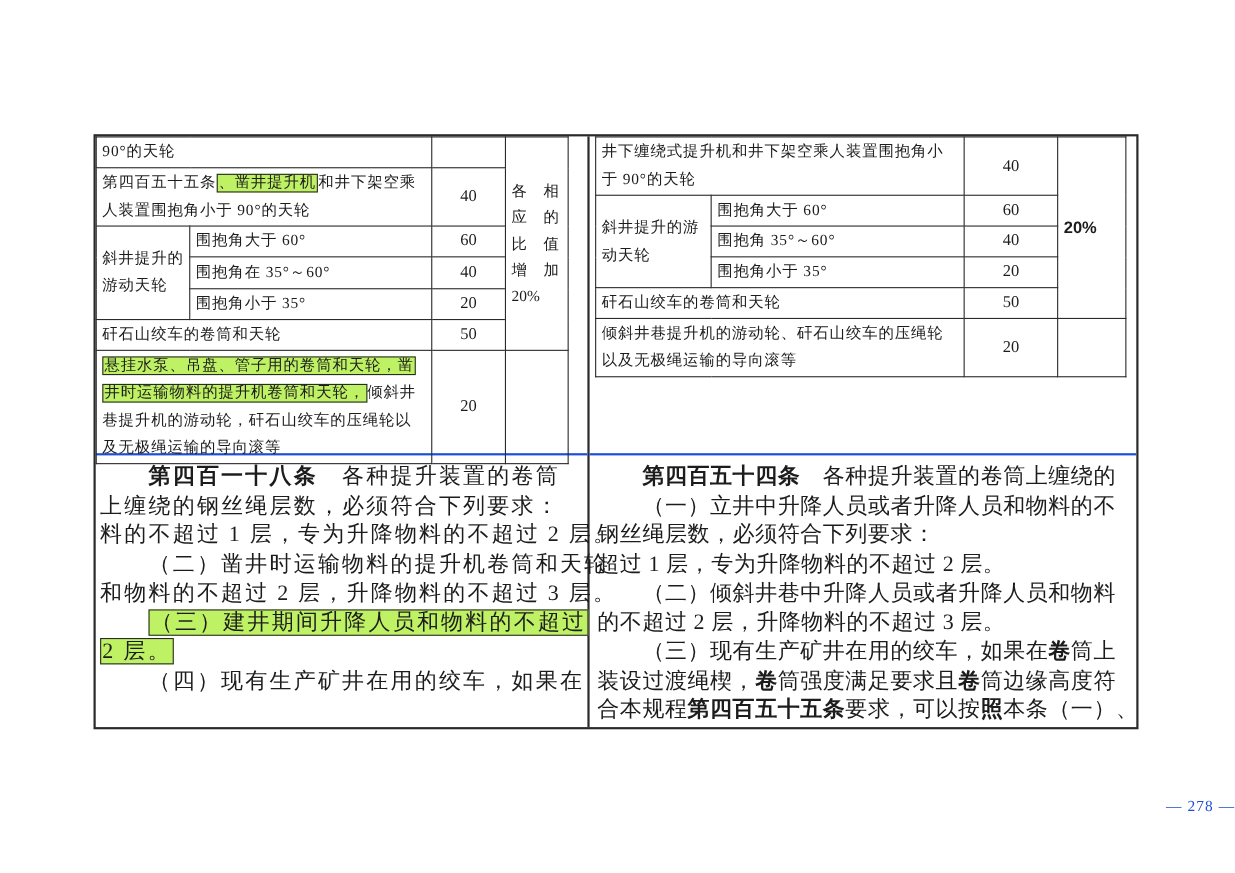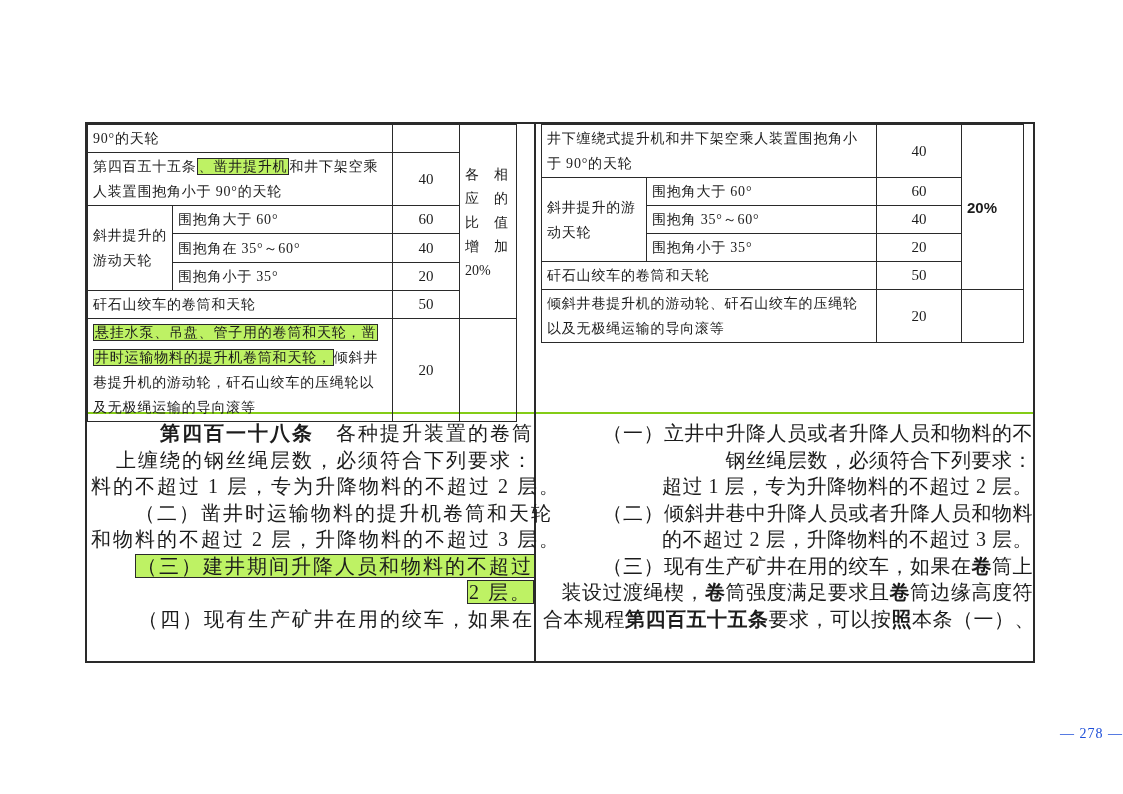--- a/index.html
+++ b/index.html
@@ -9,21 +9,21 @@
     color:#1c1c1c;
   }
   
   .frame{
     position:absolute;left:85px;top:122px;width:950px;height:541px;
     border:2px solid #2a2a2a;box-sizing:border-box;
   }
   .col{position:absolute;top:0;height:100%;box-sizing:border-box;}
   .col-left{left:0;width:449px;border-right:2px solid #2a2a2a;}
   .col-right{left:449px;width:497px;}
-  .tbl-area{position:relative;height:290px;border-bottom:2px solid #84cc16;box-sizing:border-box;}
+  .tbl-area{position:relative;height:290px;border-bottom:2px solid #1d4ed8;box-sizing:border-box;}
   
   table.reg{
     border-collapse:collapse;table-layout:fixed;
     font-size:14px;letter-spacing:.8px;line-height:25px;color:#1c1c1c;
   }
   table.reg{border:1px solid #2a2a2a;}
   table.reg td{
     border:1px solid #2a2a2a;padding:1px 5px;vertical-align:middle;
     overflow:hidden;
   }
@@ -40,21 +40,21 @@
   td.pctcell{vertical-align:top;text-align:left;padding:6px 0 0 9px;
     font-weight:700;font-size:15px;letter-spacing:0;
     font-family:"Liberation Sans","DejaVu Sans",sans-serif;}
   
   .hl{
     background:#bef264;border:1px solid #2a2a2a;
     box-decoration-break:clone;-webkit-box-decoration-break:clone;
     padding:0 1px;
   }
   
-  .text-area{padding-top:6px;text-align:right;}
+  .text-area{padding-top:6px;}
   .text-area p{margin:0;white-space:nowrap;overflow:visible;}
   .ta-left p{font-size:20px;letter-spacing:2px;line-height:26.5px;padding-left:4px;}
   .ta-right p{font-size:20px;letter-spacing:.5px;line-height:26.5px;padding-left:7px;}
   .b{font-weight:700;}
   
   .pageno{
     position:absolute;left:0;top:726px;width:100%;
     text-align:right;font-size:14px;letter-spacing:1px;color:#1d4ed8;
   }
 </style>
@@ -159,20 +159,21 @@
         </tr>
         <tr style="height:50px">
           <td class="desc" colspan="2">倾斜井巷提升机的游动轮、矸石山绞车的压绳轮以及无极绳运输的导向滚等</td>
           <td class="val">20</td>
           <td></td>
         </tr>
       </tbody>
         </table>
     </div>
     <div class="text-area ta-right">
+      <p><span>　　</span><span class="b">第四百五十四条</span><span>　各种提升装置的卷筒上缠绕的</span></p>
       <p>　　（一）立井中升降人员或者升降人员和物料的不</p>
       <p>钢丝绳层数，必须符合下列要求：</p>
       <p>超过 1 层，专为升降物料的不超过 2 层。</p>
       <p>　　（二）倾斜井巷中升降人员或者升降人员和物料</p>
       <p>的不超过 2 层，升降物料的不超过 3 层。</p>
       <p><span>　　（三）现有生产矿井在用的绞车，如果在</span><span class="b">卷</span><span>筒上</span></p>
       <p><span>装设过渡绳楔，</span><span class="b">卷</span><span>筒强度满足要求且</span><span class="b">卷</span><span>筒边缘高度符</span></p>
       <p><span>合本规程</span><span class="b">第四百五十五条</span><span>要求，可以按</span><span class="b">照</span><span>本条（一）、</span></p>
     </div>
   </div>

